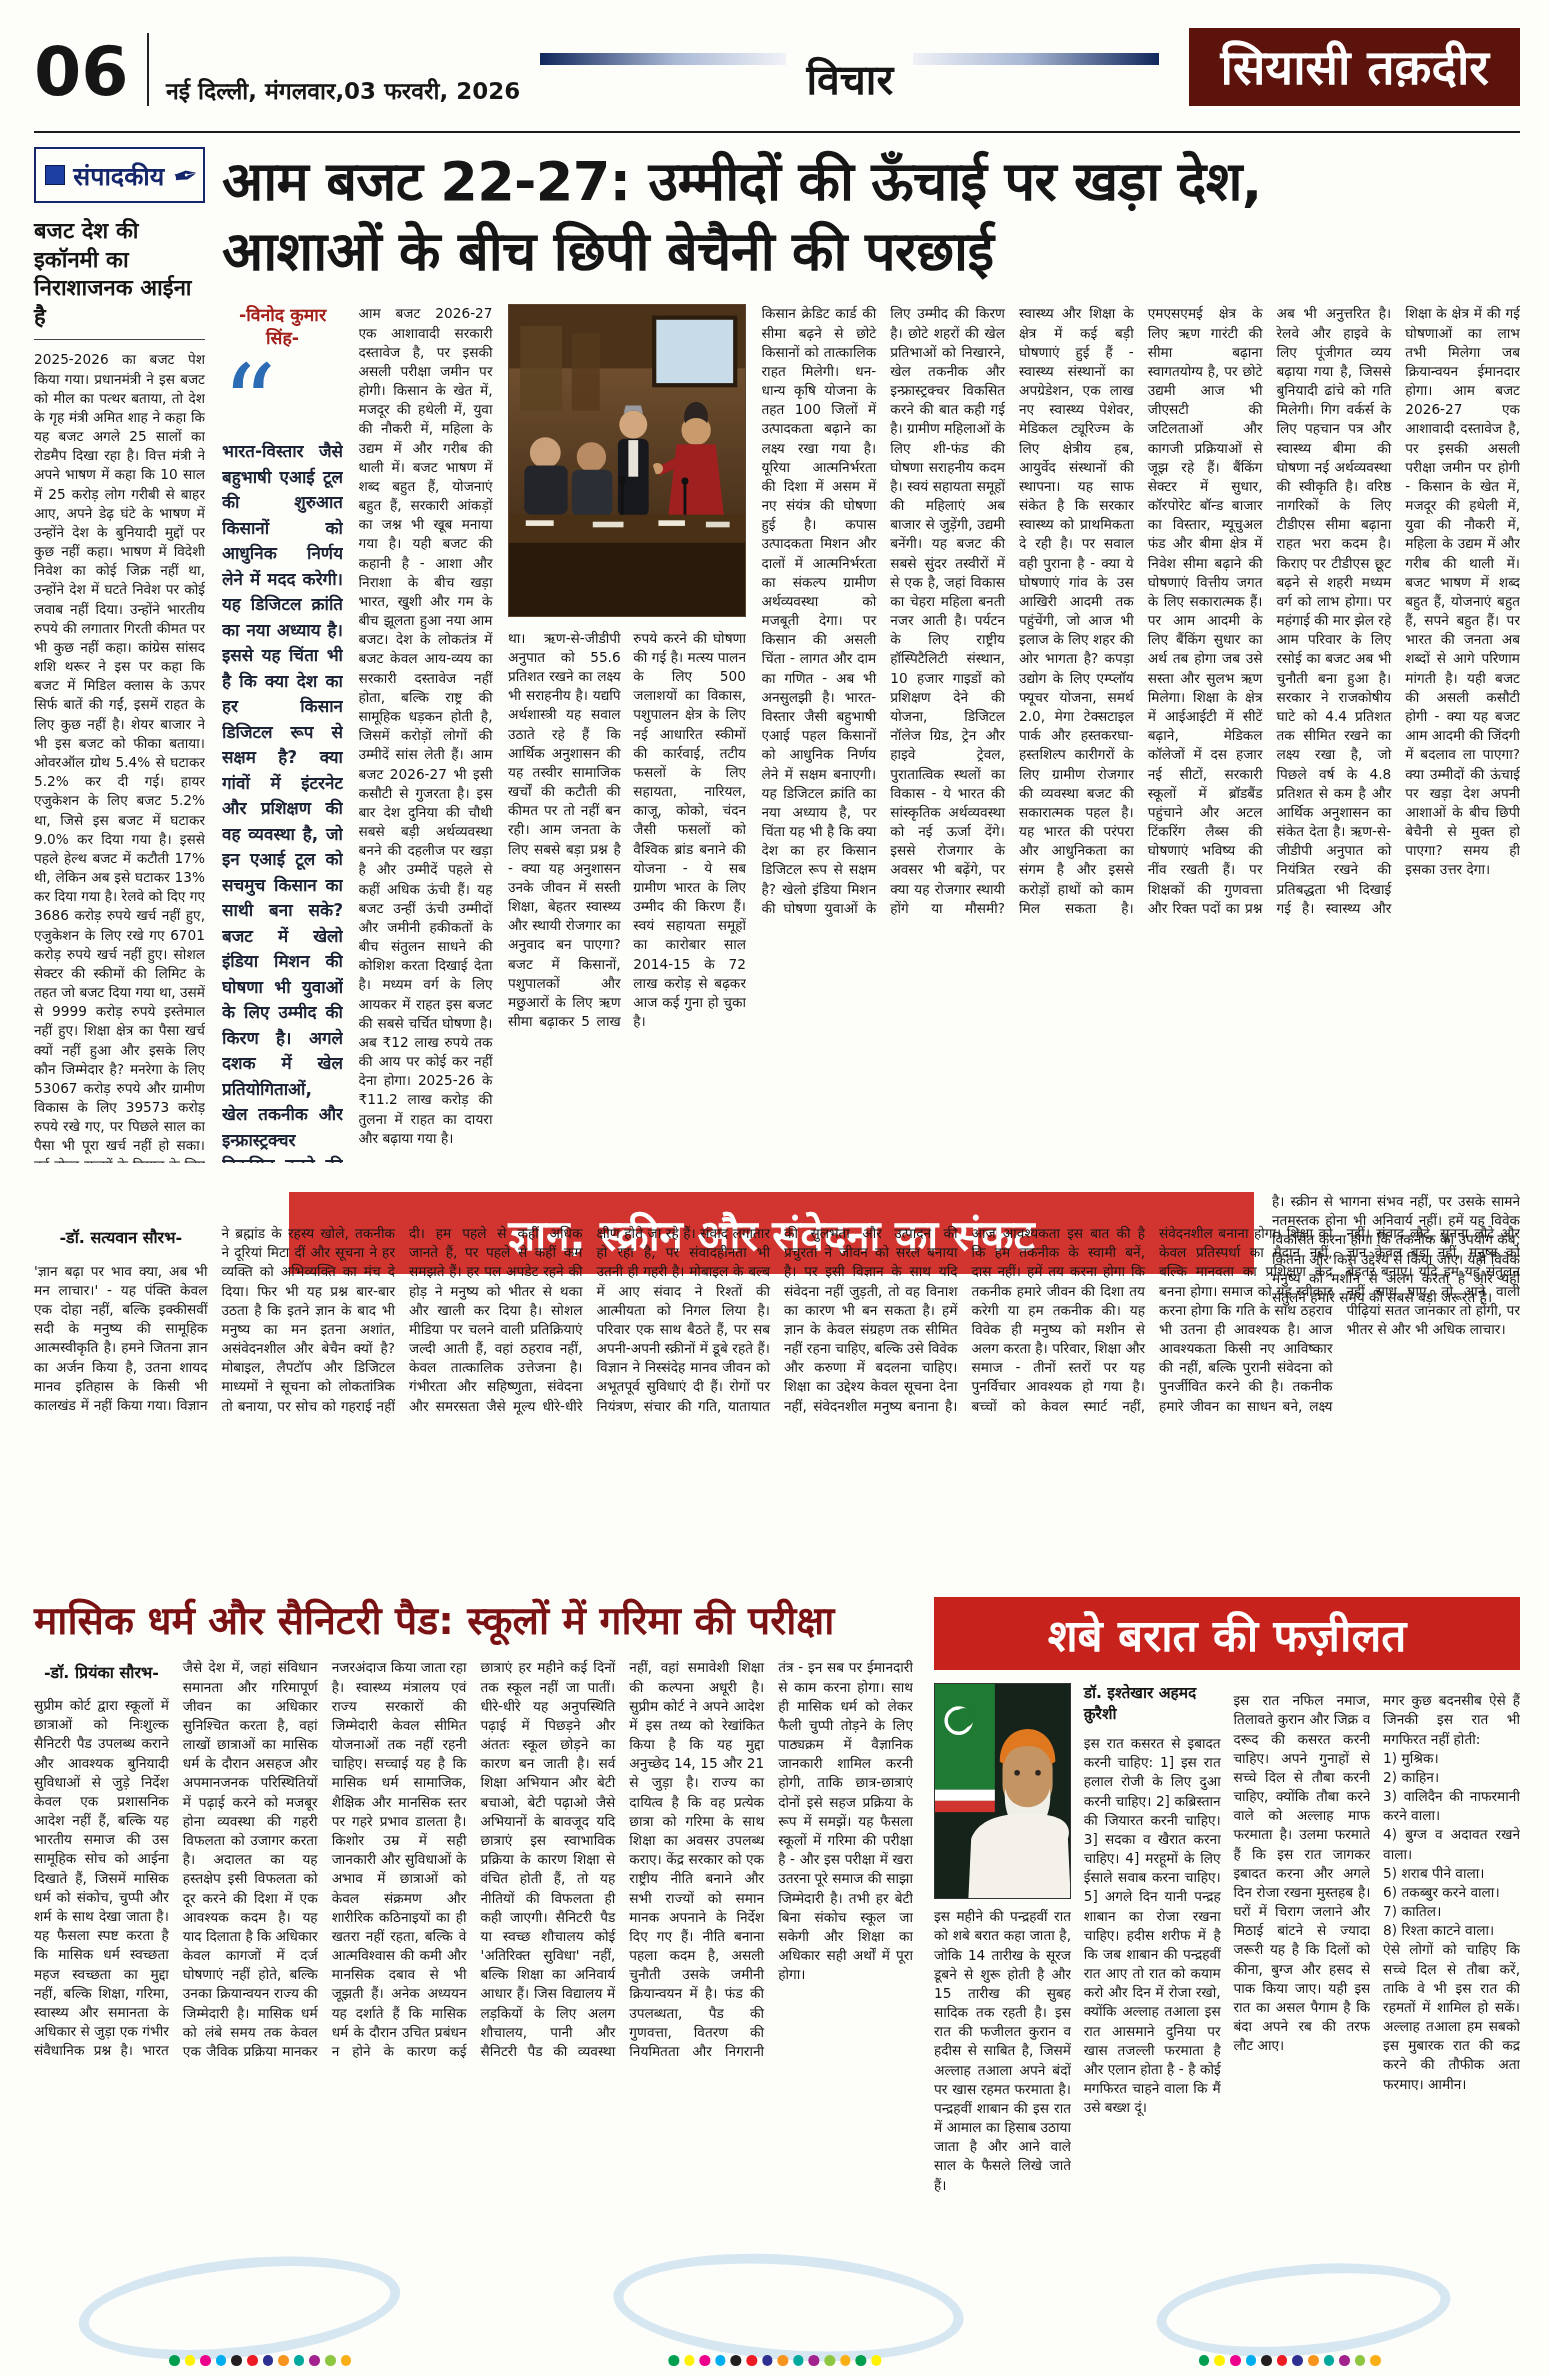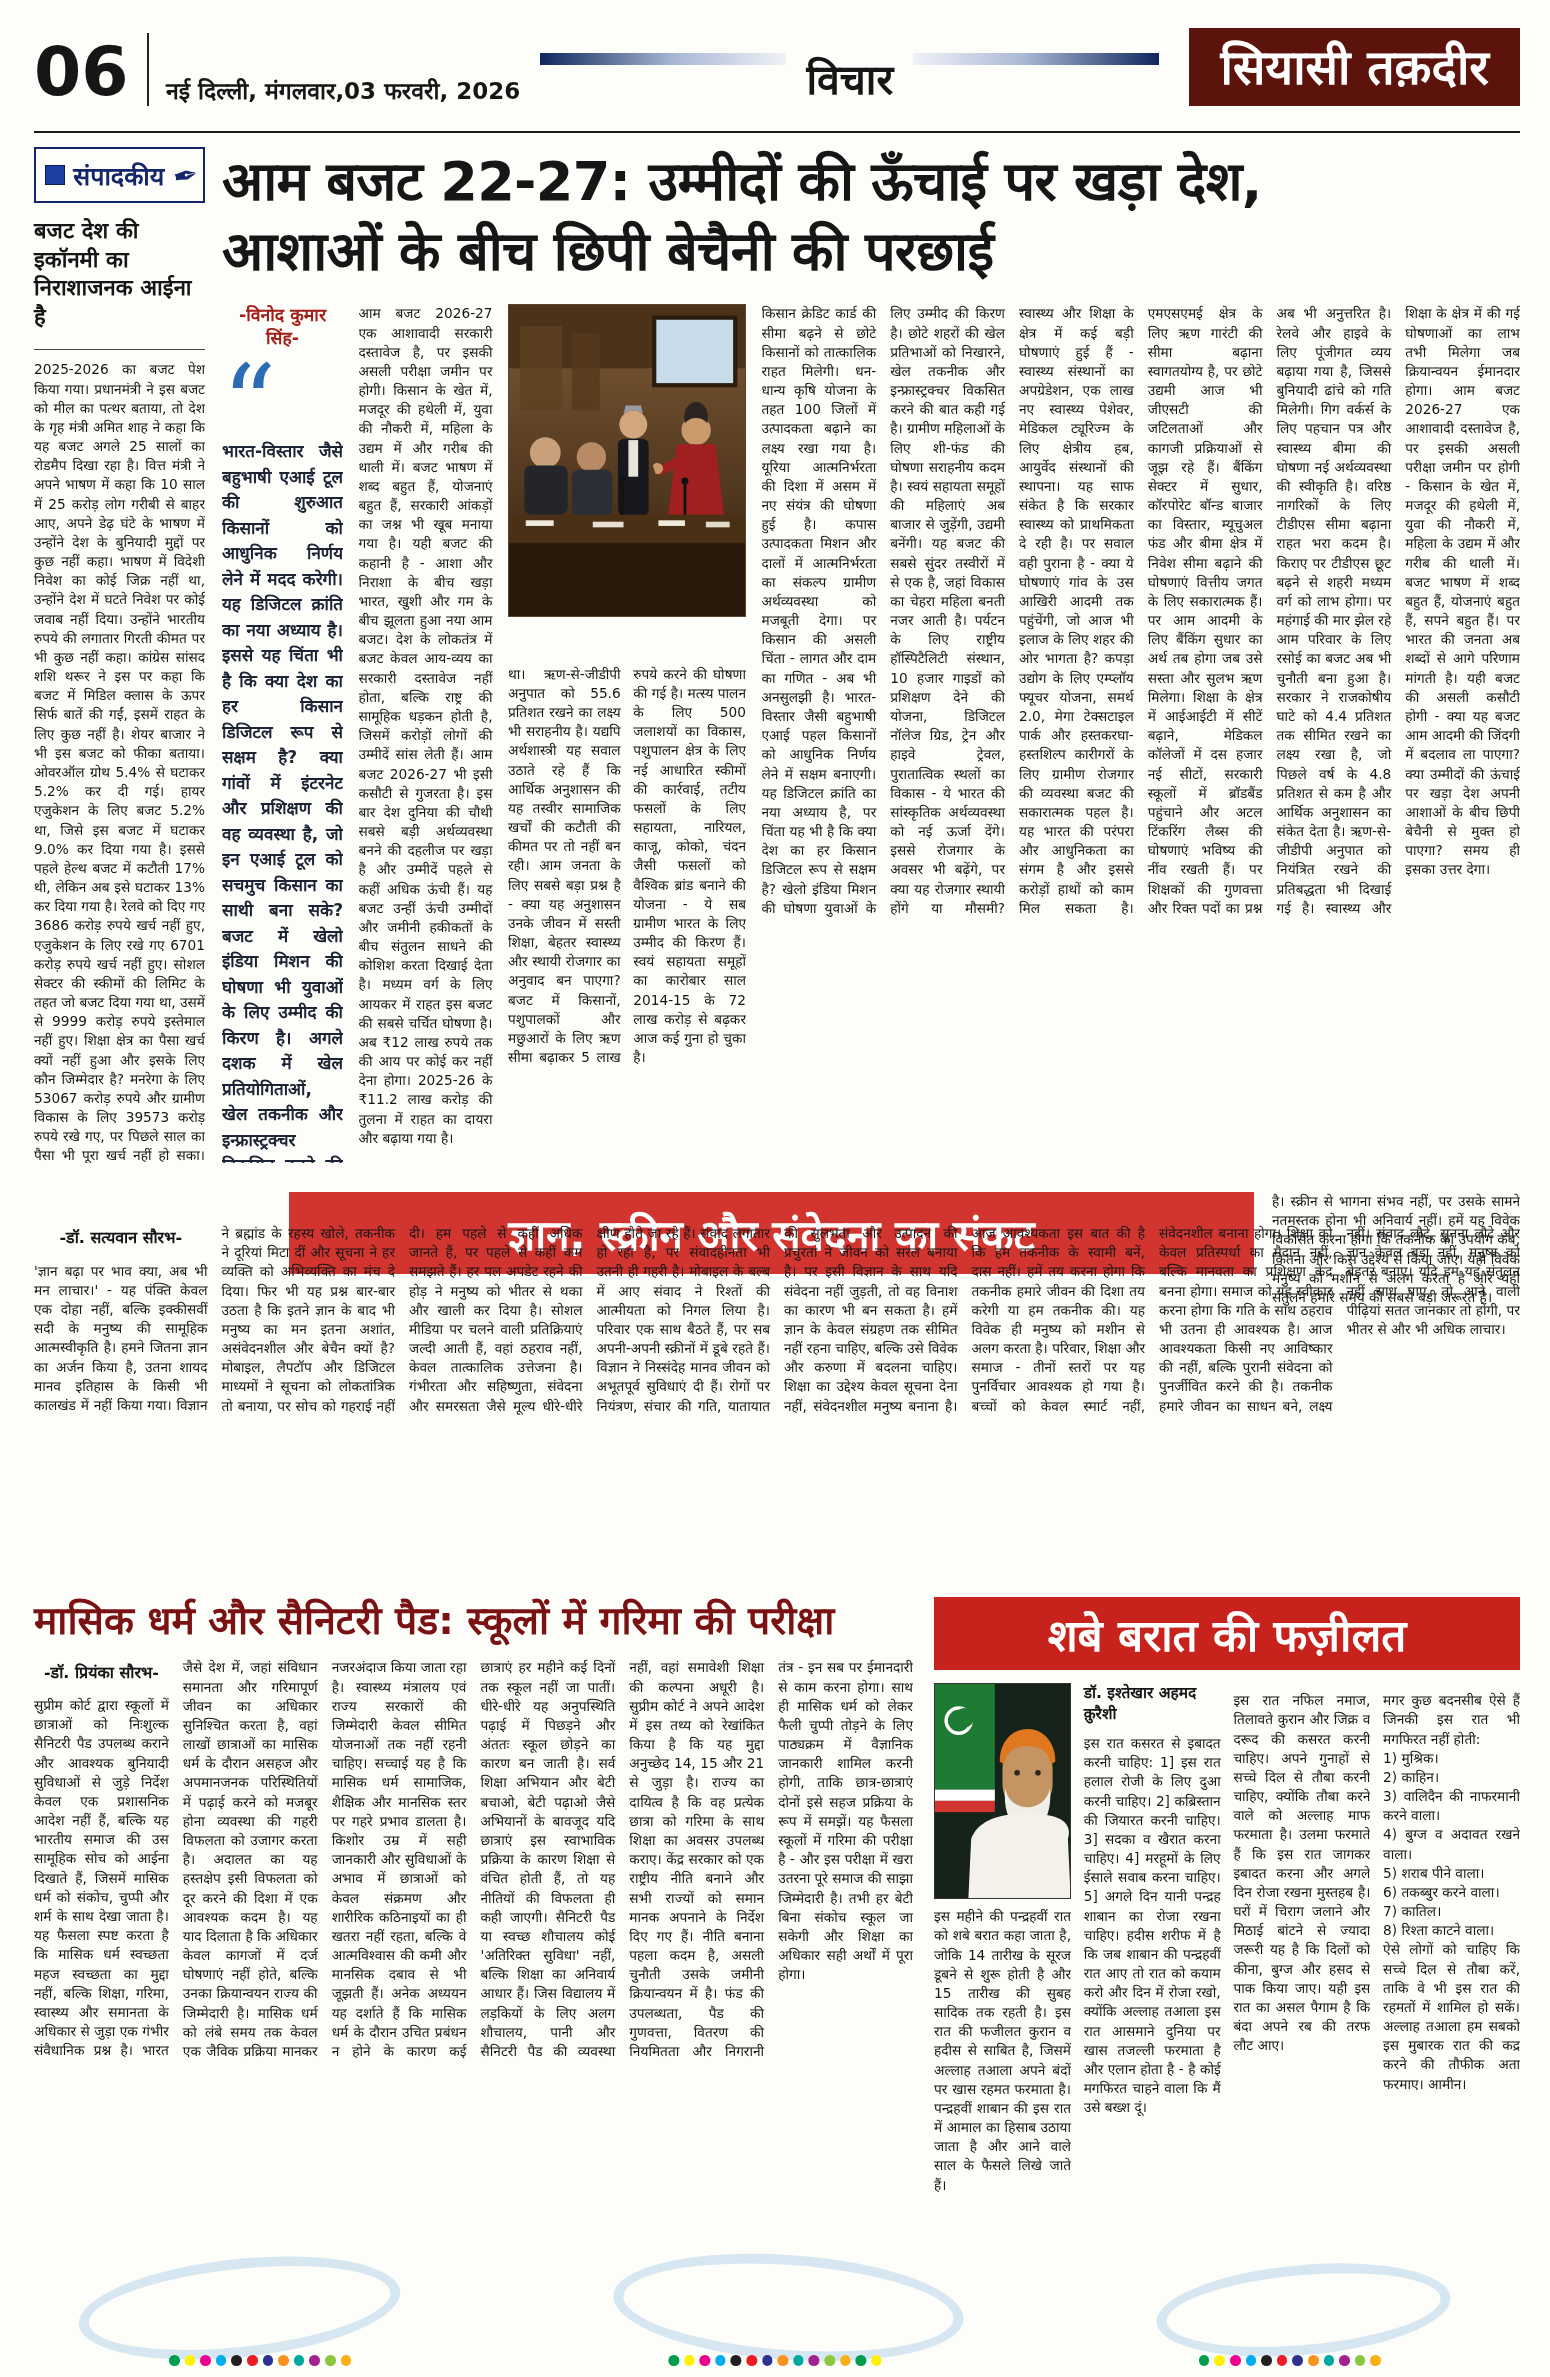--- a/index.html
+++ b/index.html
@@ -23,31 +23,31 @@
   .bt{font-size:13.7px;line-height:1.4;text-align:justify;}
   .ofh{overflow:hidden;}
 
   
   .top-section{top:147px;left:34px;right:30px;height:1016px;display:flex;gap:17px;}
   .editorial{width:171px;flex:none;display:flex;flex-direction:column;}
   .ed-box{border:2.1px solid #15266b;padding:8.5px 8.5px;display:flex;align-items:center;gap:8.5px;}
   .ed-sq{width:18.3px;height:18.3px;background:#1d3fa3;border:1.4px solid #0d1c4e;flex:none;}
   .ed-label{font-size:25px;font-weight:700;color:#15266b;white-space:nowrap;}
   .pen{margin-left:auto;font-size:30px;color:#15266b;transform:rotate(-12deg);}
-  .ed-headline{font-size:22px;font-weight:800;line-height:1.3;margin:14px 0 10px;border-bottom:1.4px solid #444;padding-bottom:18px;}
+  .ed-headline{font-size:22px;font-weight:800;line-height:1.3;margin:14px 0 10px;border-bottom:1.4px solid #444;padding-bottom:8px;}
   .ed-body{flex:1;}
   .main-article{flex:1;display:flex;flex-direction:column;min-width:0;}
   .main-head{font-size:54px;font-weight:800;line-height:1.3;letter-spacing:-0.7px;}
   .lead-content{flex:1;display:flex;gap:15.5px;margin-top:17px;min-height:0;}
   .quote-col{width:121px;flex:none;display:flex;flex-direction:column;}
   .byline-red{color:#a31f1a;font-weight:700;font-size:17.6px;text-align:center;line-height:1.3;}
   .quote-mark{font-family:"DejaVu Serif","Liberation Serif",serif;font-size:106px;color:#2c6cb5;line-height:.85;height:79px;margin-top:10px;}
   .pull-quote{font-size:17px;font-weight:700;line-height:1.5;color:#1c2435;text-align:justify;flex:1;overflow:hidden;}
   .intro-col{width:134px;flex:none;}
-  .photo-col{width:238px;flex:none;display:flex;flex-direction:column;gap:36px;}
+  .photo-col{width:238px;flex:none;display:flex;flex-direction:column;}
   .photo-frame{height:311px;border:0.7px solid #5a4430;background:#3a2717;}
   .photo-frame svg{display:block;width:100%;height:100%;}
   .under-photo{flex:1;margin-top:11.3px;column-count:2;column-gap:12.7px;}
   .flow6{flex:1;column-count:6;column-gap:14px;min-width:0;}
 
   
   .mid-banner-row{top:1192px;left:34px;right:30px;height:82px;display:flex;gap:18.3px;align-items:stretch;}
   .mid-spacer{width:237px;flex:none;}
   .mid-banner{flex:1;background:#d23530;color:#fff;font-weight:800;font-size:42px;display:flex;align-items:center;justify-content:center;}
   .mid-side{width:248px;flex:none;align-self:flex-start;}

